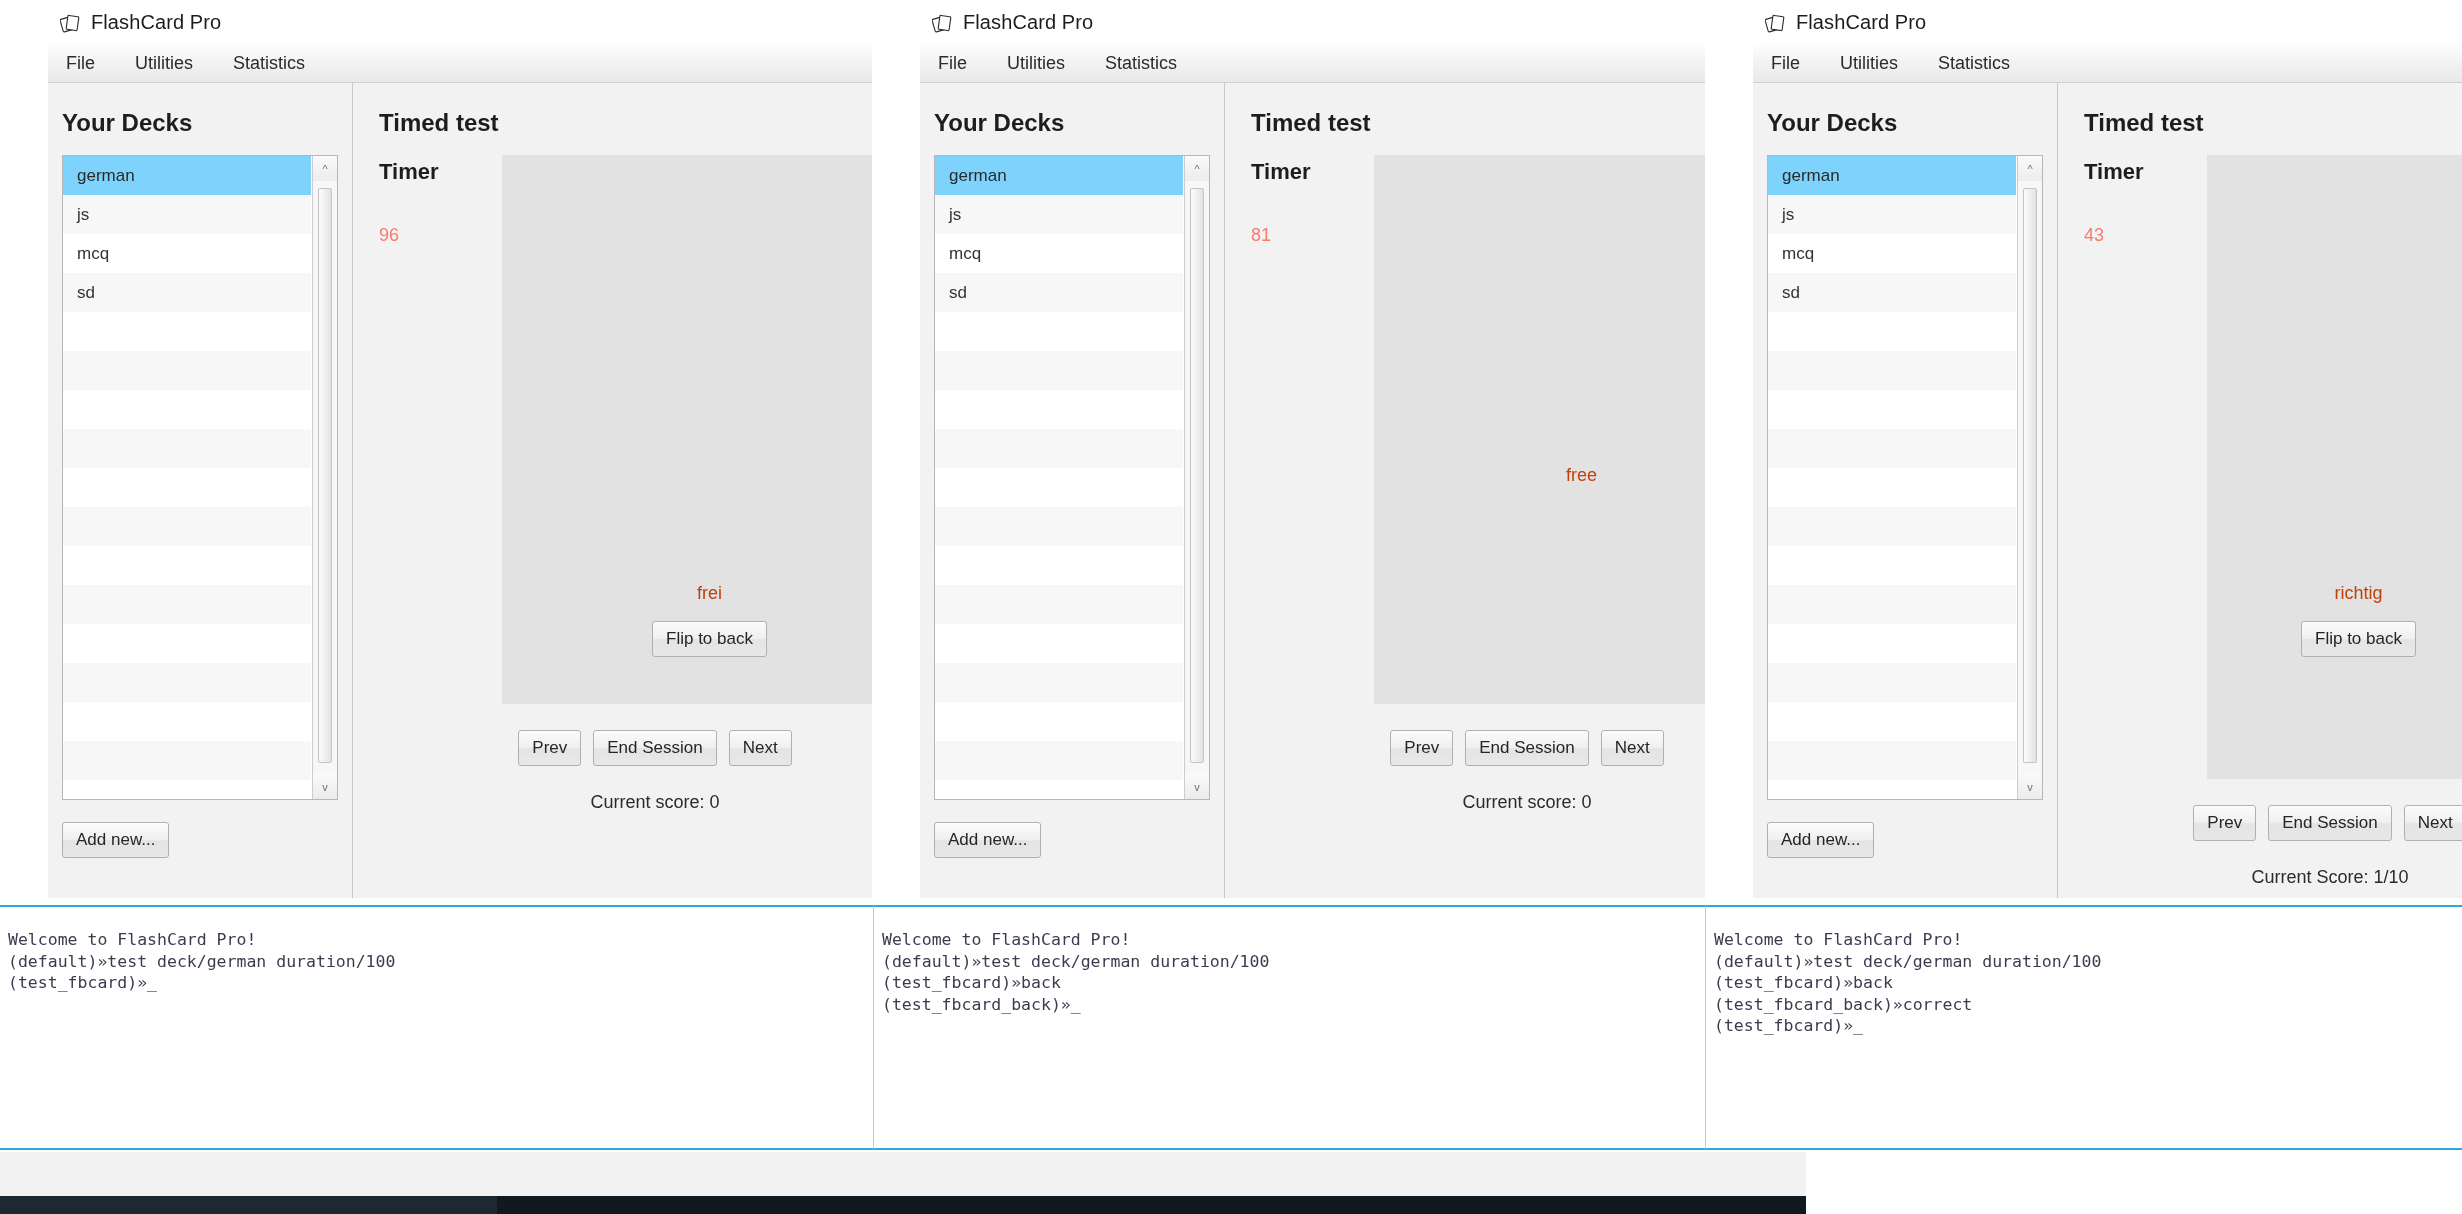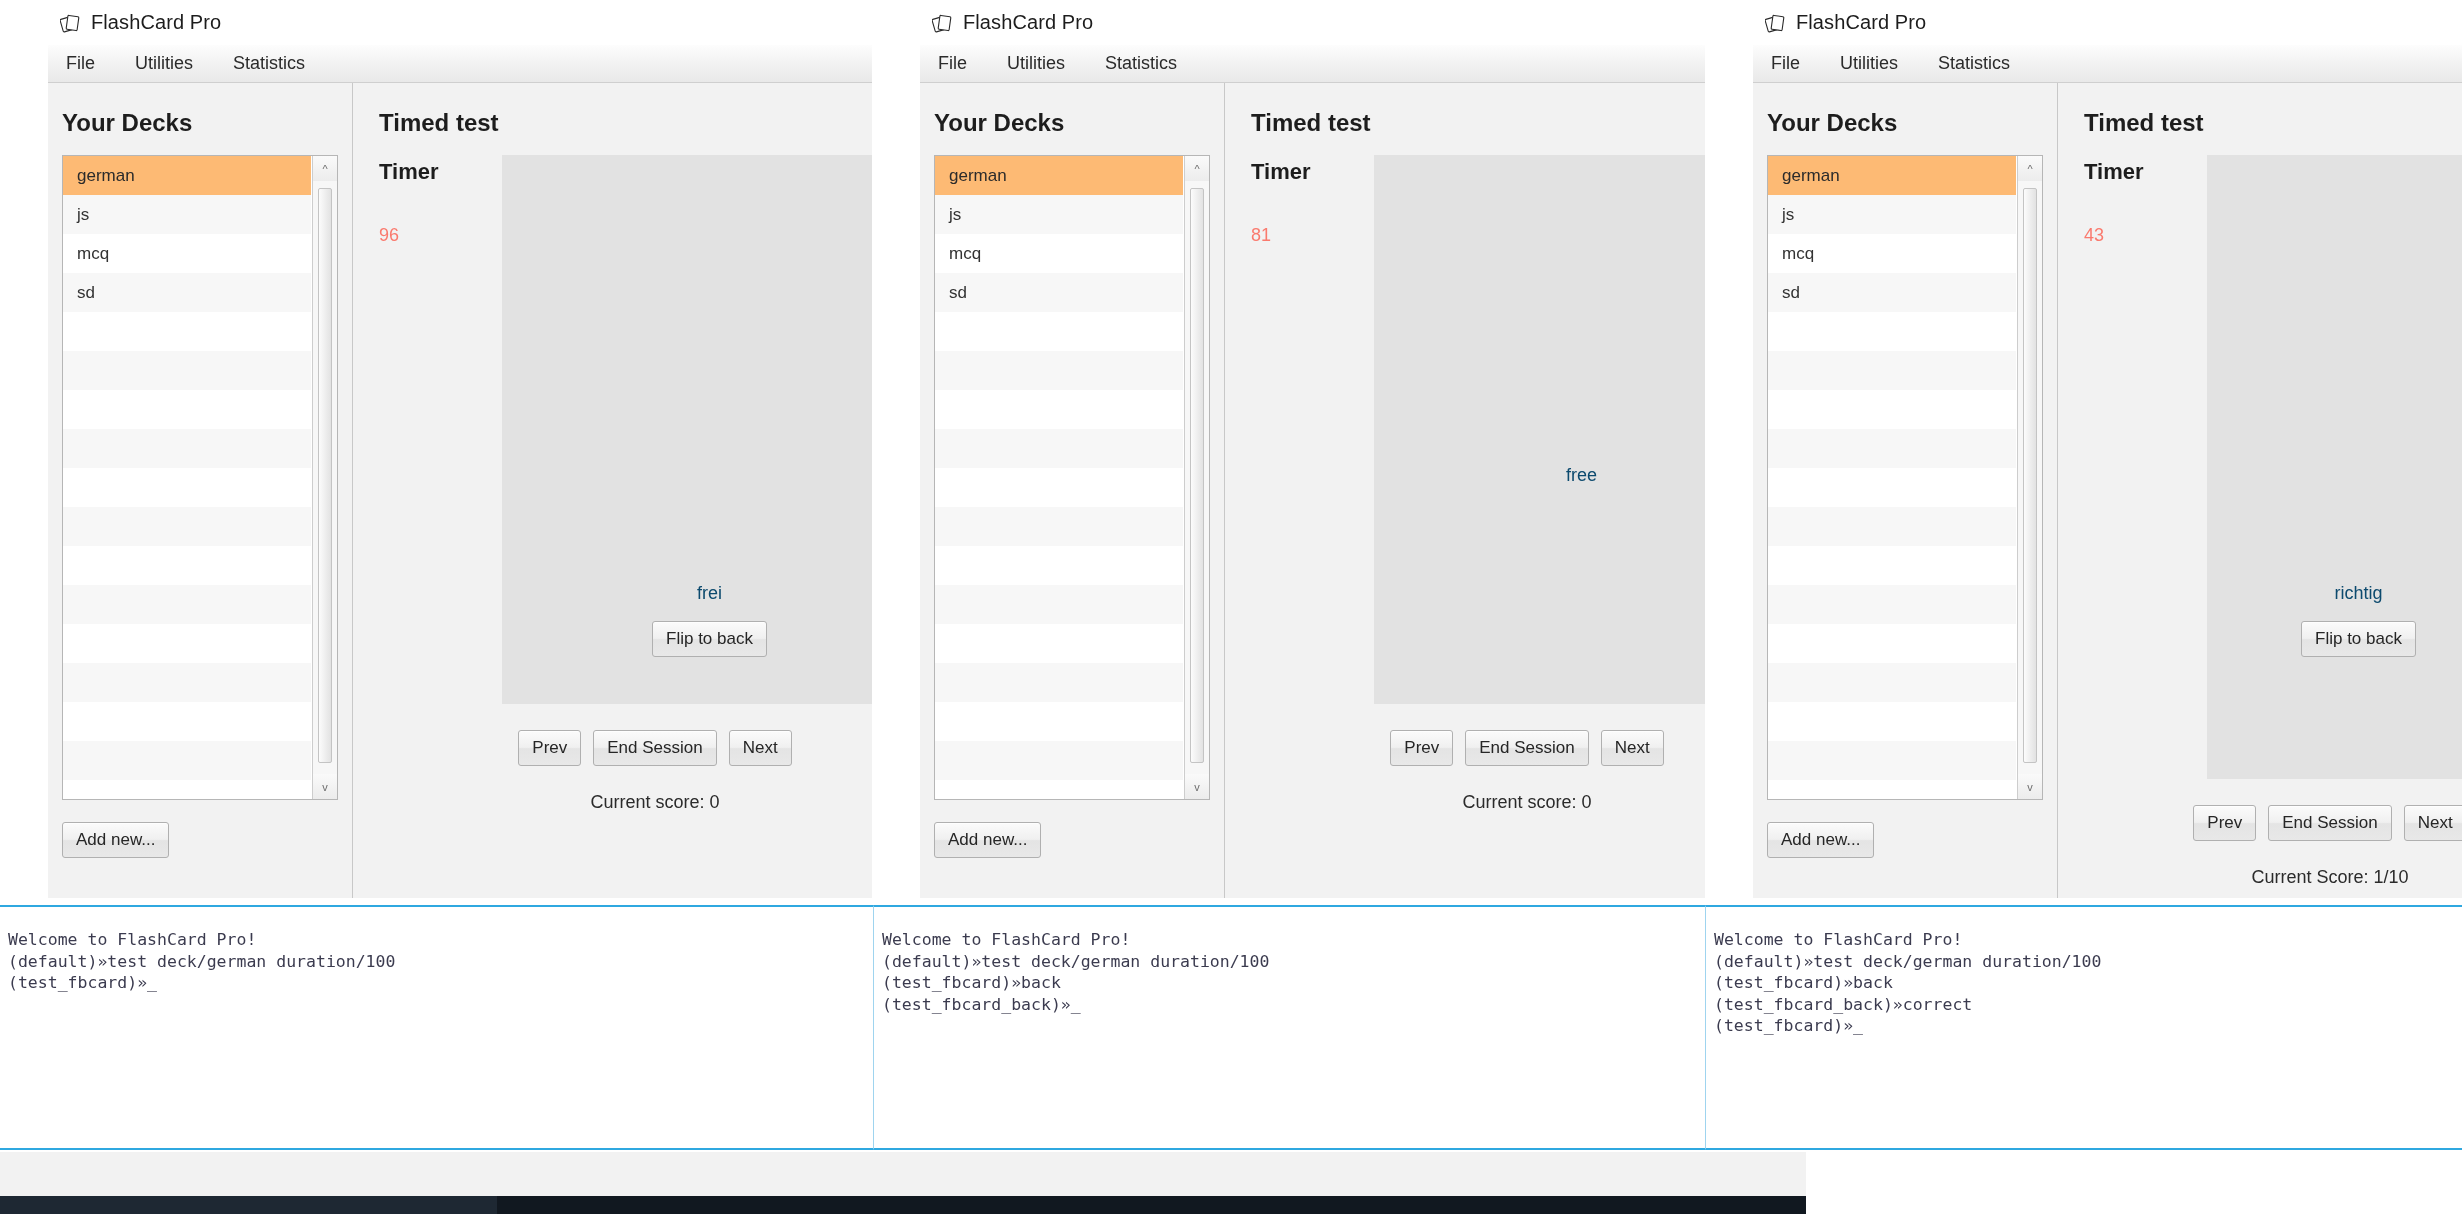--- a/index.html
+++ b/index.html
@@ -60,21 +60,21 @@
     height:645px;box-sizing:border-box;overflow:hidden;
   }
   .deck-rows{position:absolute;left:0;top:0;right:26px;bottom:0;}
   .deck-row{
     height:39px;line-height:39px;
     font-size:17px;color:#333333;
     padding-left:14px;box-sizing:border-box;
     background:#ffffff;
   }
   .deck-row.alt{background:#f7f7f7;}
-  .deck-row.selected{background:#fdba74;color:#2b2b2b;}
+  .deck-row.selected{background:#7dd3fc;color:#2b2b2b;}
   .vscroll{
     position:absolute;right:0;top:0;bottom:0;width:25px;
     background:#f7f7f7;border-left:1px solid #cdcdcd;box-sizing:border-box;
   }
   .vs-btn{
     height:25px;width:100%;box-sizing:border-box;
     background:linear-gradient(to bottom,#fafafa,#ececec);
     display:flex;align-items:center;justify-content:center;
     font-size:11px;color:#6d6d6d;
   }
@@ -101,21 +101,21 @@
   .timer-label{font-size:22px;font-weight:bold;color:#1d1d1d;}
   .timer-value{font-size:18px;color:#fa7a6e;margin-top:40px;}
   .card-area{
     background:#e2e2e2;position:relative;
     flex:1 1 auto;box-sizing:border-box;
   }
   .card-center{
     position:absolute;left:0;right:0;
     display:flex;flex-direction:column;align-items:center;
   }
-  .card-text{font-size:18px;color:#0c4a6e;margin-bottom:17px;}
+  .card-text{font-size:18px;color:#c2410c;margin-bottom:17px;}
   .card-btn-stack{display:flex;flex-direction:column;align-items:center;gap:16px;}
   .btn-right{color:#2aa02a;}
   .btn-wrong{color:#f03b32;}
 
   .nav-row{
     display:flex;justify-content:center;gap:12px;
     margin-top:26px;
   }
   .score-line{
     text-align:center;font-size:18px;color:#2b2b2b;margin-top:26px;

